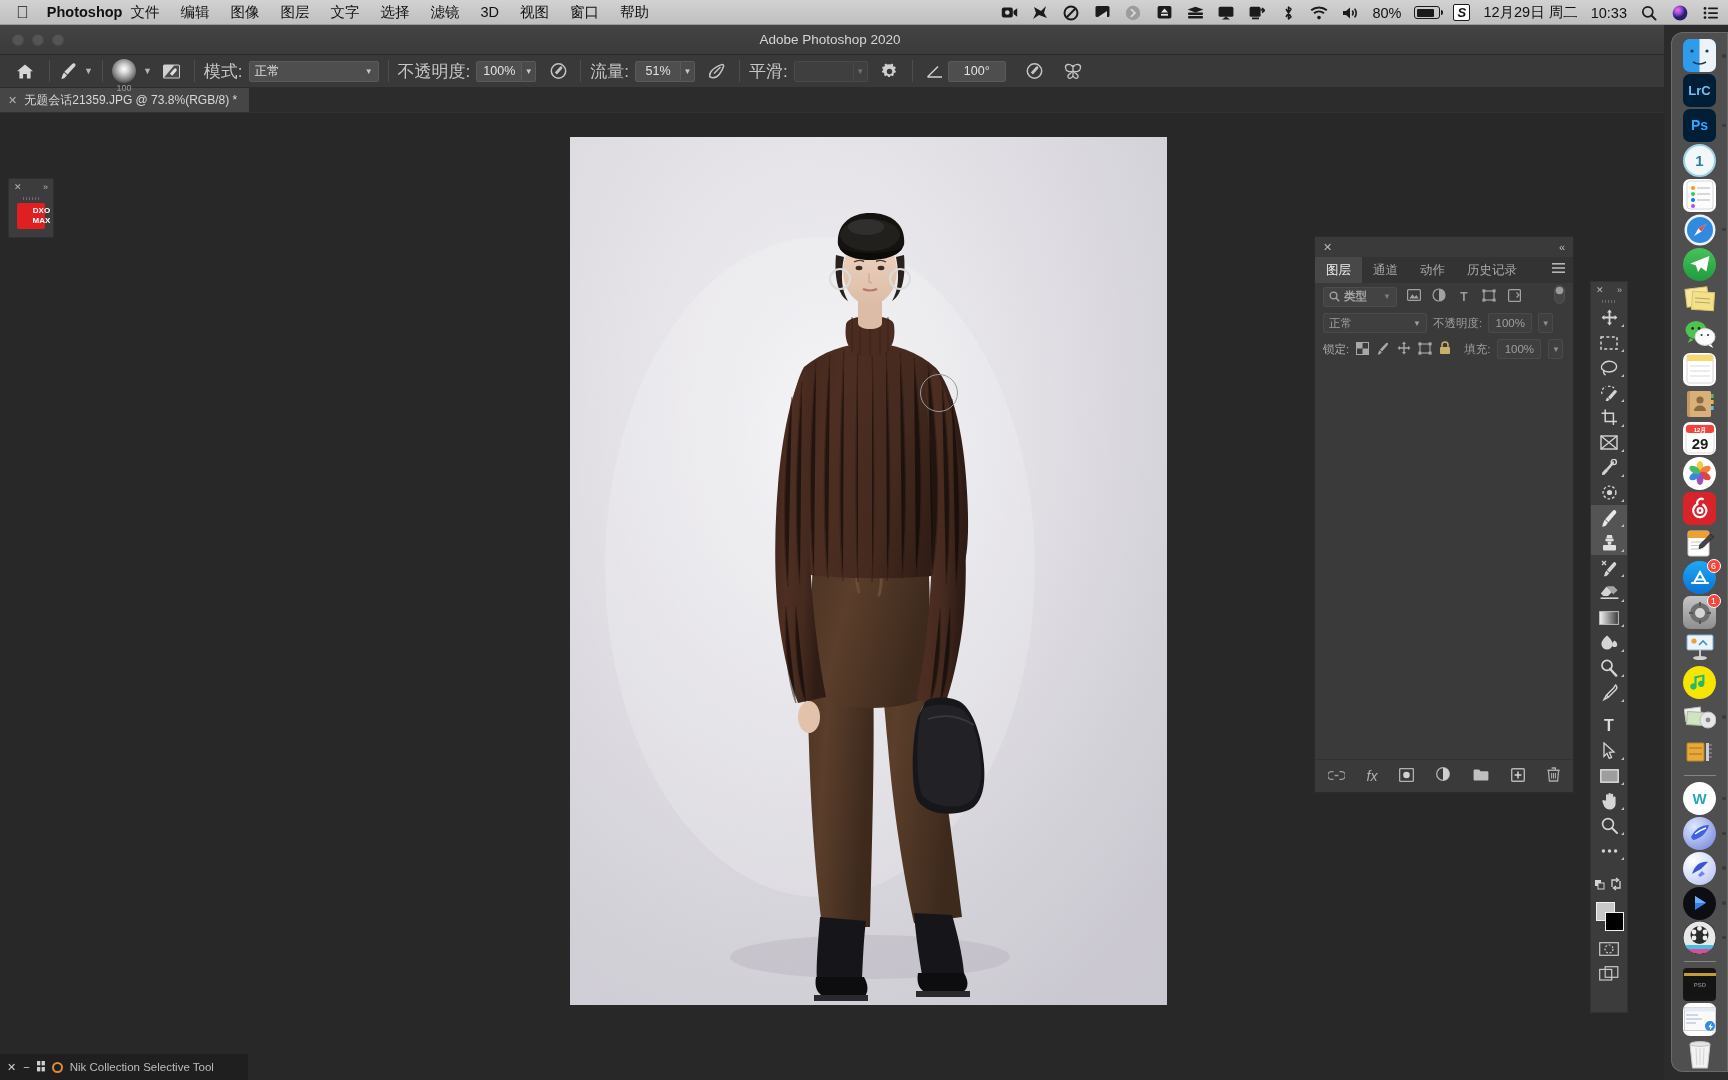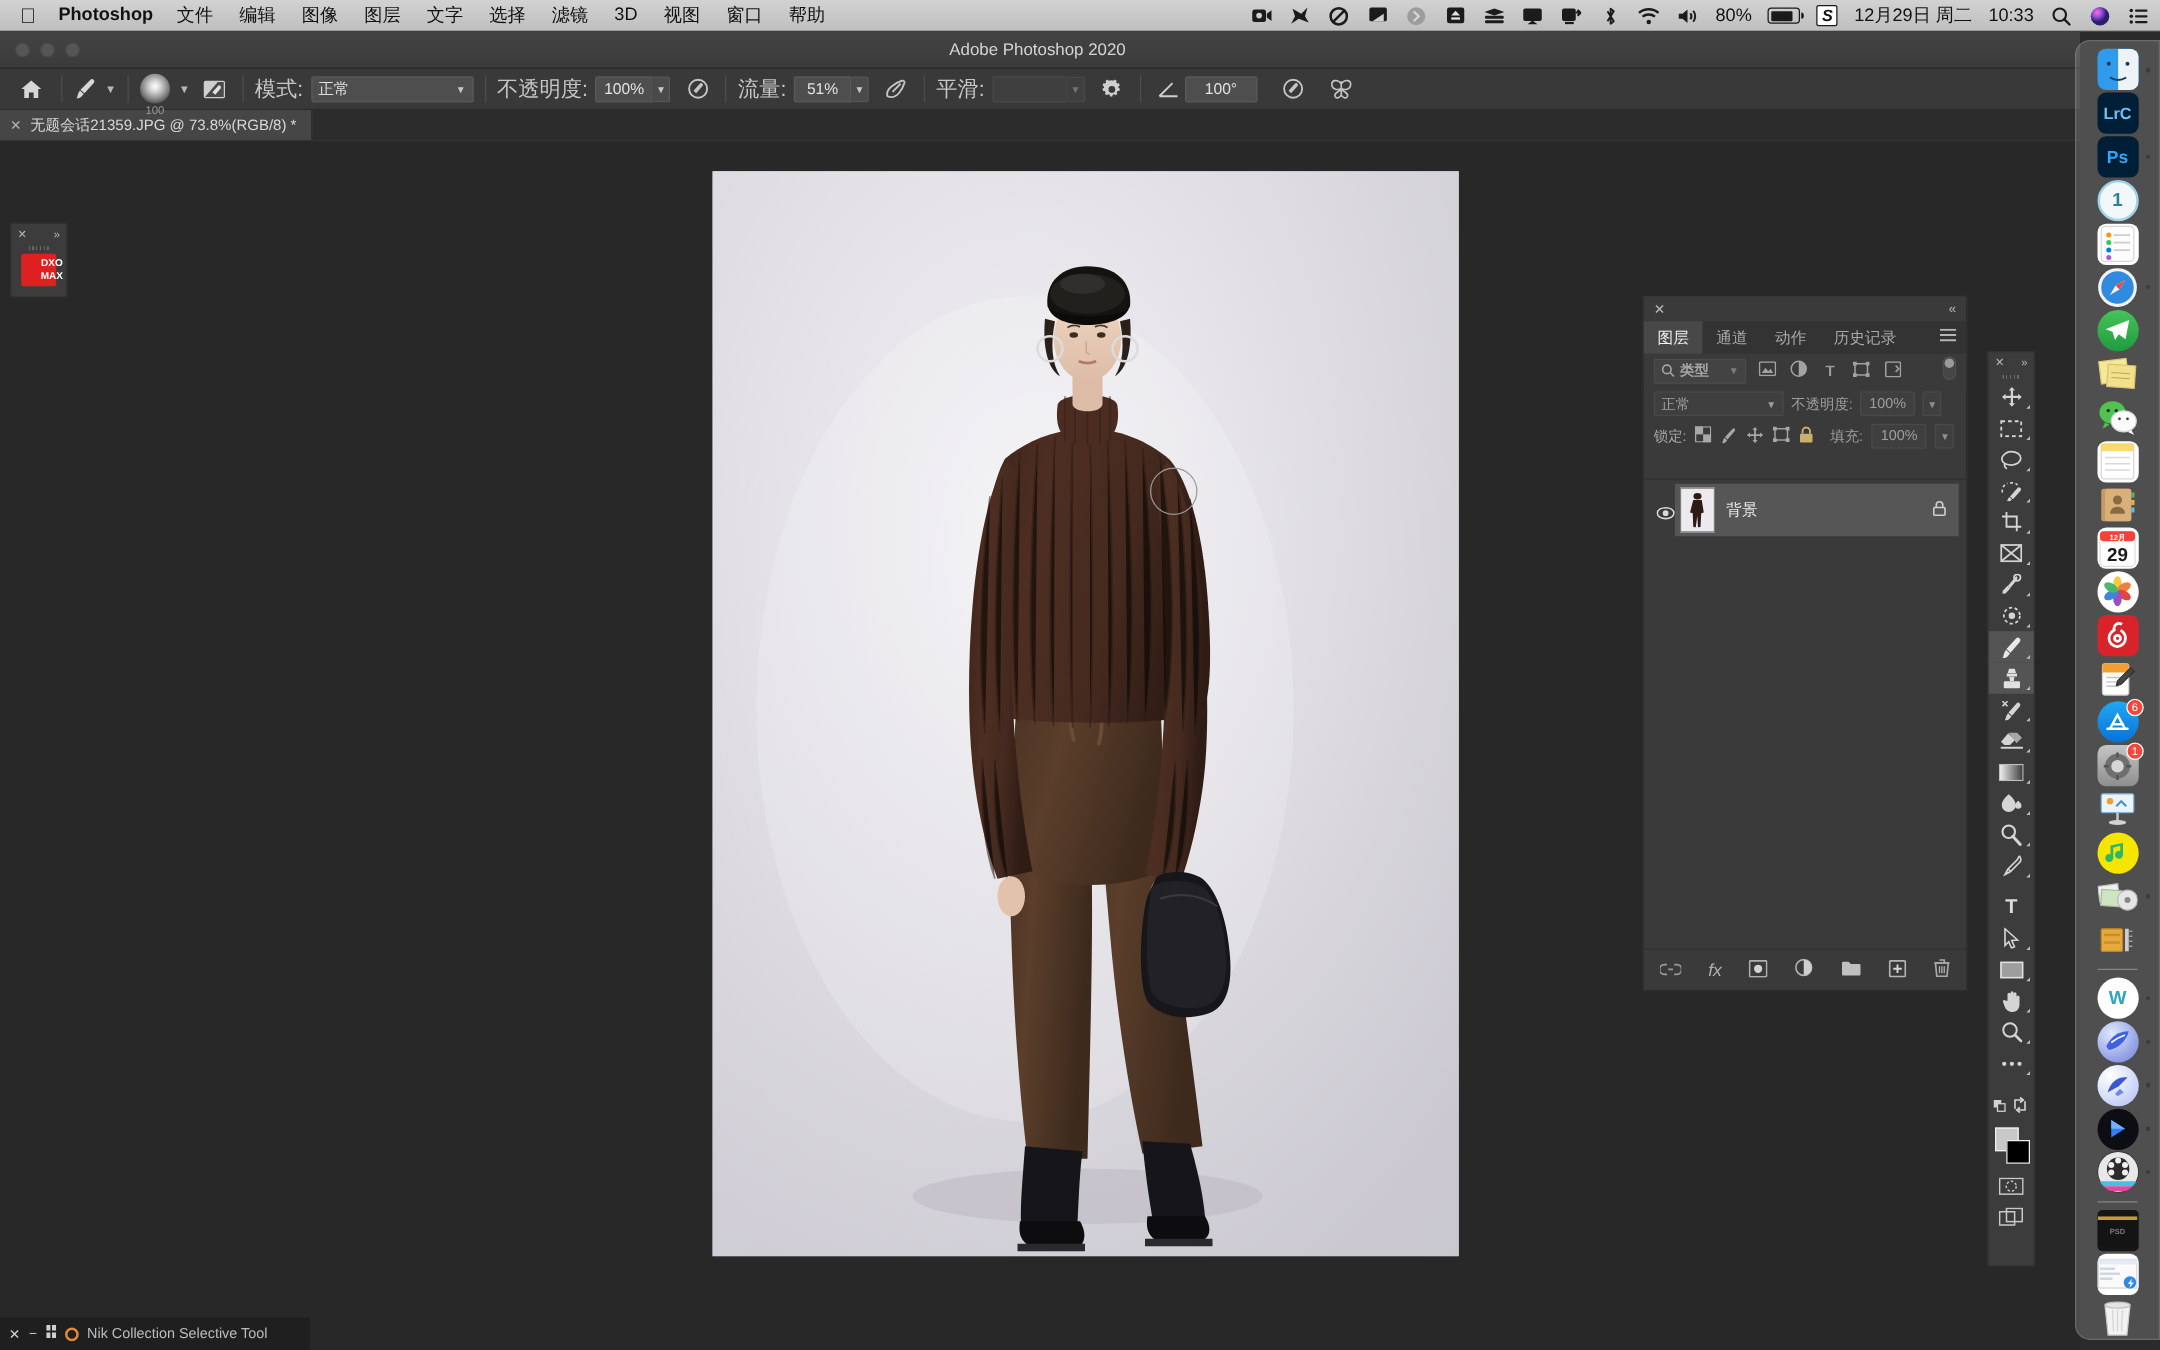--- a/index.html
+++ b/index.html
@@ -11,21 +11,21 @@
   #root { position:relative; width:1728px; height:1080px; }
 
   
   .menubar{
     position:absolute; left:0; top:0; width:1728px; height:25px;
     background:linear-gradient(180deg,#d2d2d2 0%, #bfbfbf 100%);
     border-bottom:1px solid #9b9b9b;
     display:flex; align-items:center; color:#111; font-size:14px;
   }
   .mb-apple{ margin-left:16px; margin-right:18px; font-size:17px; line-height:1;}
-  .mb-app{ font-weight:bold; font-size:14.5px; margin-right:19px;}
+  .mb-app{ font-weight:bold; font-size:14.5px; margin-right:8px;}
   .mb-item{ margin-right:21px; font-size:14.5px; white-space:nowrap;}
   .mb-right{ position:absolute; right:8px; top:0; height:25px; display:flex; align-items:center; gap:13px;}
   .mb-ic{ width:18px; height:16px; display:flex; align-items:center; justify-content:center; font-size:14px;}
   .mb-txt{ font-size:14.5px; white-space:nowrap;}
   .batt{ width:26px;height:13px;border:1.6px solid #1a1a1a;border-radius:3px;position:relative;}
   .batt:after{content:"";position:absolute;right:-4px;top:3px;width:2.5px;height:5px;background:#1a1a1a;border-radius:0 2px 2px 0;}
   .batt i{position:absolute;left:1.5px;top:1.5px;bottom:1.5px;width:70%;background:#1a1a1a;border-radius:1px;display:block;}
   .snip{ width:17px;height:17px;background:#fff;border:1.6px solid #1b1b1b;border-radius:2px;
     display:flex;align-items:center;justify-content:center;font-weight:bold;font-size:13px;font-style:italic;color:#111;}
 
@@ -127,21 +127,21 @@
   .tool.sel{ background:#545454;}
   .tool:after{ content:""; position:absolute; right:3px; bottom:3px; width:0;height:0;
      border-left:3px solid transparent; border-bottom:3px solid #bcbcbc;}
   .tool.nocaret:after{ display:none;}
   .tdiv{ height:8px;}
   .swatches{ position:relative; height:36px; margin-top:4px;}
   .swFg{ position:absolute; left:5px; top:2px; width:19px;height:19px;background:#c8c8c8;border:1px solid #f0f0f0;}
   .swBg{ position:absolute; left:14px; top:12px; width:19px;height:19px;background:#000;border:1px solid #efefef;}
 
   
-  .dock{ position:absolute; right:0; top:32px; width:68px; height:1040px;
+  .dock{ position:absolute; right:0; top:32px; width:57px; height:1040px;
     background:rgba(150,150,150,0.34); border-radius:12px 0 0 12px;
     border:1px solid rgba(255,255,255,0.16);
     display:flex; flex-direction:column; align-items:center; padding-top:6px; gap:1px;}
   .dkItem{ position:relative; width:40px; height:34px; display:flex;align-items:center;justify-content:center;}
   .dkIcon{ width:33px;height:33px;border-radius:7px;display:flex;align-items:center;justify-content:center;
     font-size:13px;font-weight:bold;color:#fff;overflow:hidden;position:relative;}
   .dkDot{ position:absolute; right:-6px; top:15px; width:3.5px;height:3.5px;border-radius:50%;background:#3a3a3a;}
   .dkBadge{ position:absolute; right:-1px; top:-2px; min-width:14px;height:14px;border-radius:7px;background:#f5463b;
     color:#fff;font-size:9px;display:flex;align-items:center;justify-content:center;border:1px solid #fff;}
   .dkSep{ width:32px;height:1px;background:rgba(255,255,255,0.3); margin:5px 0;}
@@ -656,48 +656,20 @@
             <svg width="12" height="14" viewBox="0 0 12 14">
                 <path d="M3 6 V4 a3 3 0 0 1 6 0 V6" fill="none" stroke="#c8b16a" stroke-width="1.5"></path>
                 <rect x="1" y="6" width="10" height="7" rx="1" fill="#c8b16a"></rect>
               </svg>
           </span>
           <span style="margin-left:6px;color:#9e9e9e;">填充:</span>
           <div class="opBox">100%</div>
           <div class="miniChev">▼</div>
         </div>
 
-        <div class="layList">
-          <div style="position:relative;">
-            <span class="eye" style="top:18px;">
-              <svg width="15" height="11" viewBox="0 0 15 11">
-                  <ellipse cx="7.5" cy="5.5" rx="6.6" ry="4.4" fill="none" stroke="#d9d9d9" stroke-width="1.2"></ellipse>
-                  <circle cx="7.5" cy="5.5" r="2.3" fill="#d9d9d9"></circle>
-                </svg>
-            </span>
-            <div class="layerRow">
-              <div class="thumb">
-                <svg width="26" height="34" viewBox="0 0 26 34">
-                    <rect width="26" height="34" fill="#eceaee"></rect>
-                    <g fill="#2d1b14">
-                      <ellipse cx="13" cy="6" rx="3.2" ry="2.6"></ellipse>
-                      <path d="M9.6 9 h6.8 l1.6 10 -2 0.6 -0.6 11 -2 0.2 -0.6-9 -1.2 9 -2-0.2 -0.4-11 -2.2-0.6 z"></path>
-                    </g>
-                  </svg>
-              </div>
-              <span class="layName">背景</span>
-              <span class="lockIc">
-                <svg width="11" height="13" viewBox="0 0 11 13">
-                    <path d="M3 6 V4 a2.6 2.6 0 0 1 5.2 0 V6" fill="none" stroke="#cfcfcf" stroke-width="1.3"></path>
-                    <rect x="1" y="6" width="9" height="6.2" rx="0.8" fill="none" stroke="#cfcfcf" stroke-width="1.3"></rect>
-                  </svg>
-              </span>
-            </div>
-          </div>
-        </div>
 
         <div class="layFoot">
           <span>
             <svg width="17" height="11" viewBox="0 0 17 11">
                 <path d="M6.6 5.5 H10.4 M5.6 1.6 H3.6 a3.9 3.9 0 0 0 0 7.8 H5.6 M11.4 1.6 H13.4 a3.9 3.9 0 0 1 0 7.8 H11.4" fill="none" stroke="#9c9c9c" stroke-width="1.4"></path>
               </svg>
           </span>
           <span style="font-style:italic;font-size:14px;color:#b0b0b0;">fx</span>
           <span>
             <svg width="15" height="14" viewBox="0 0 15 14">

